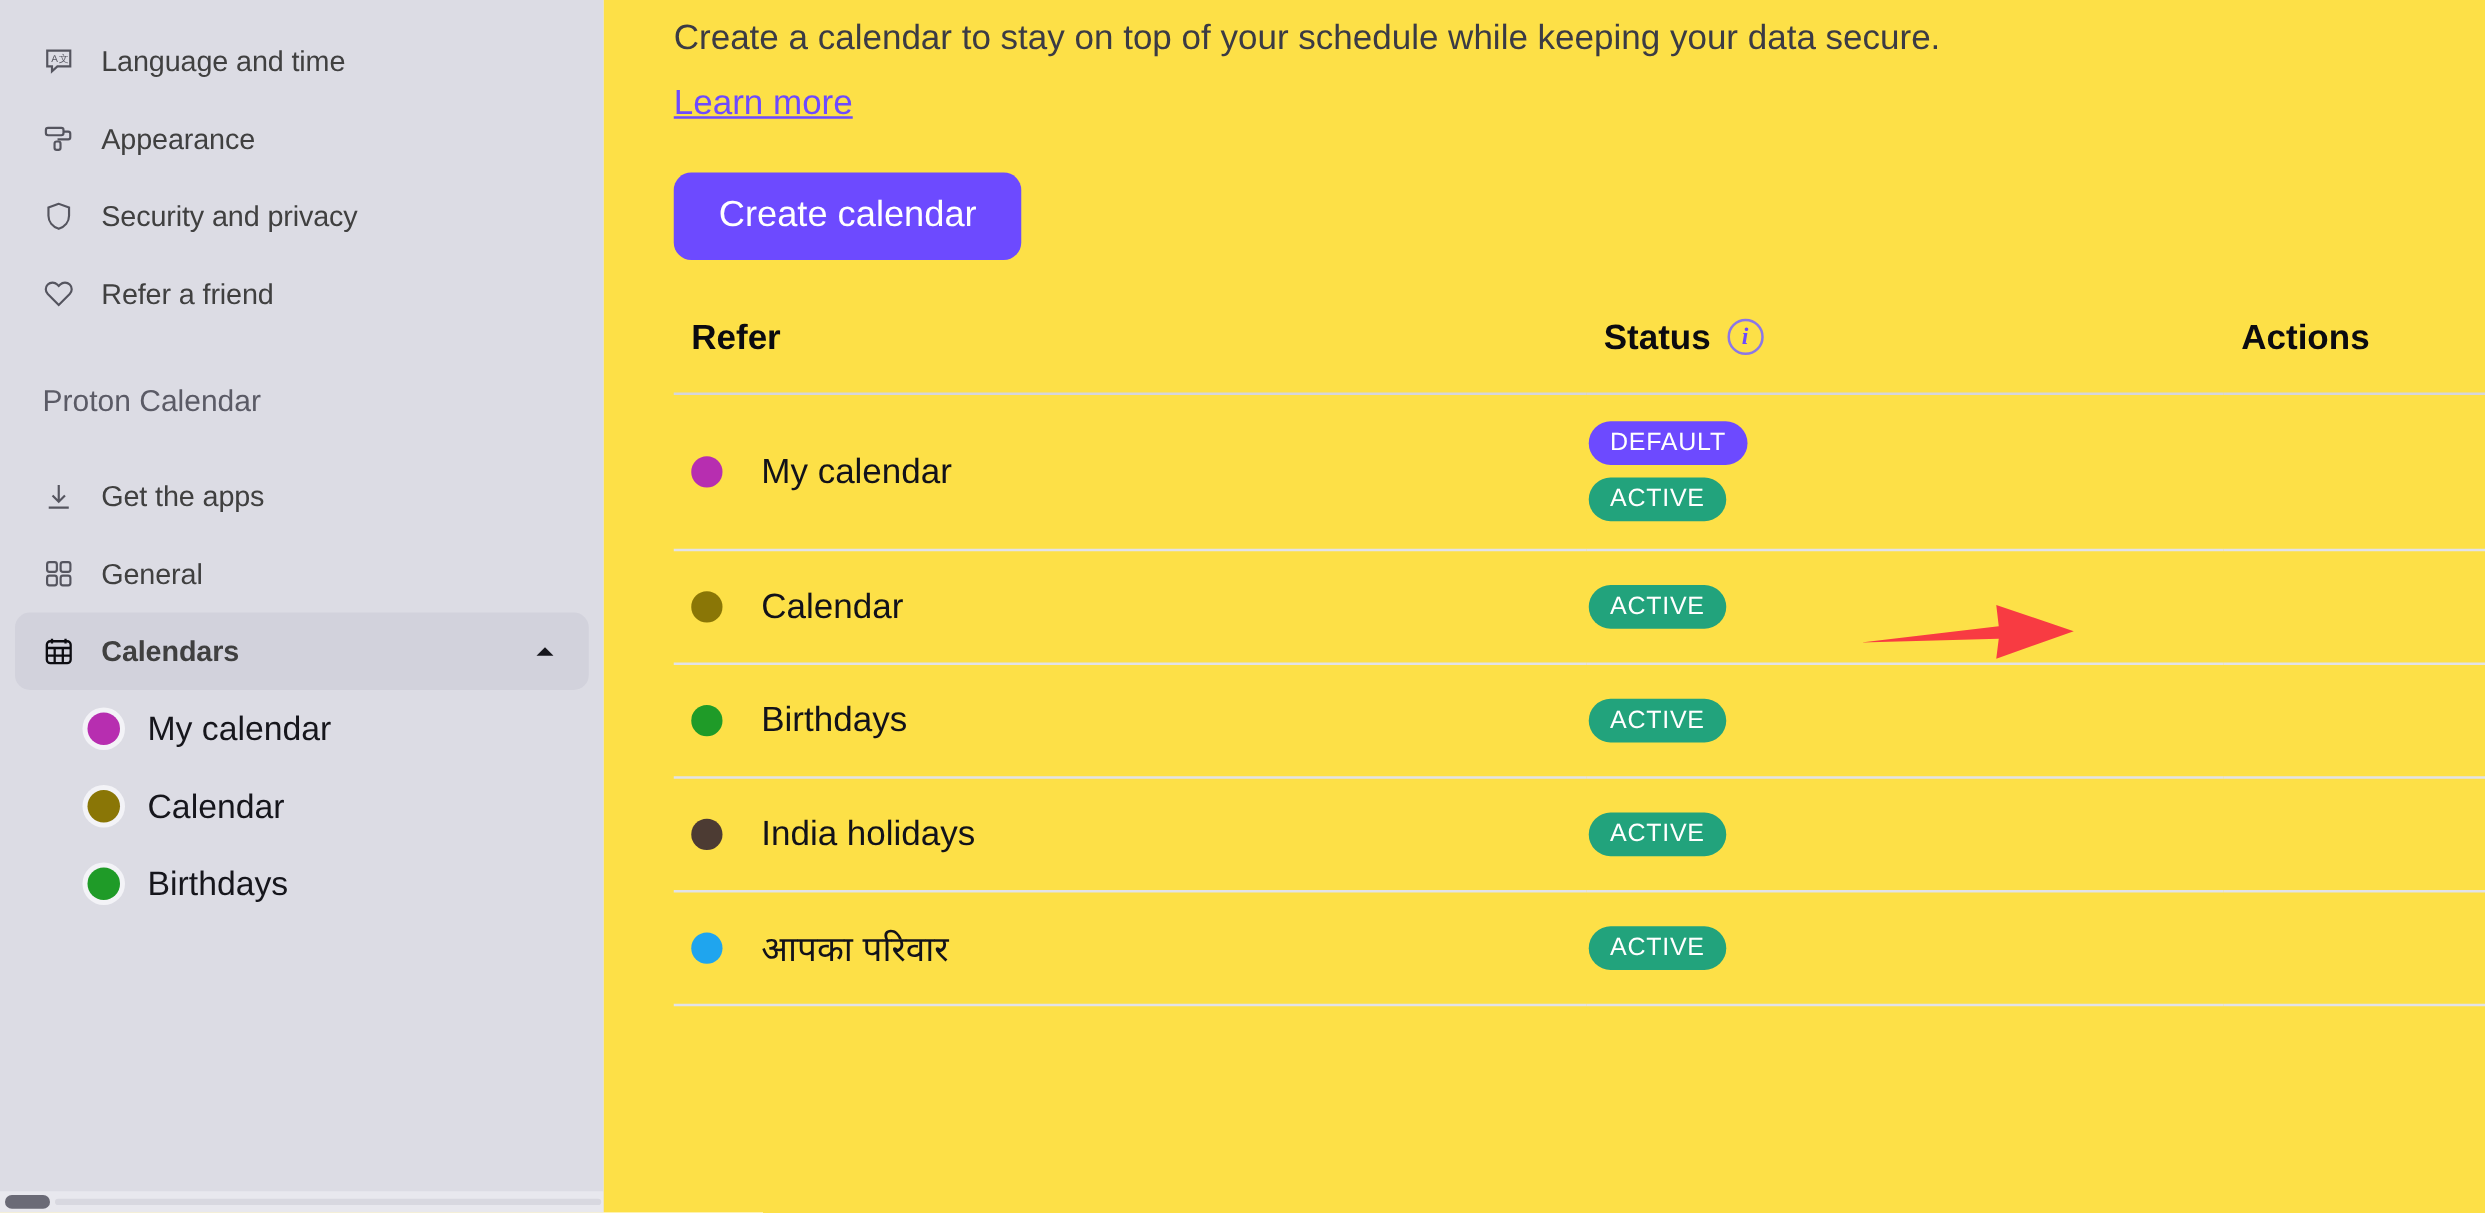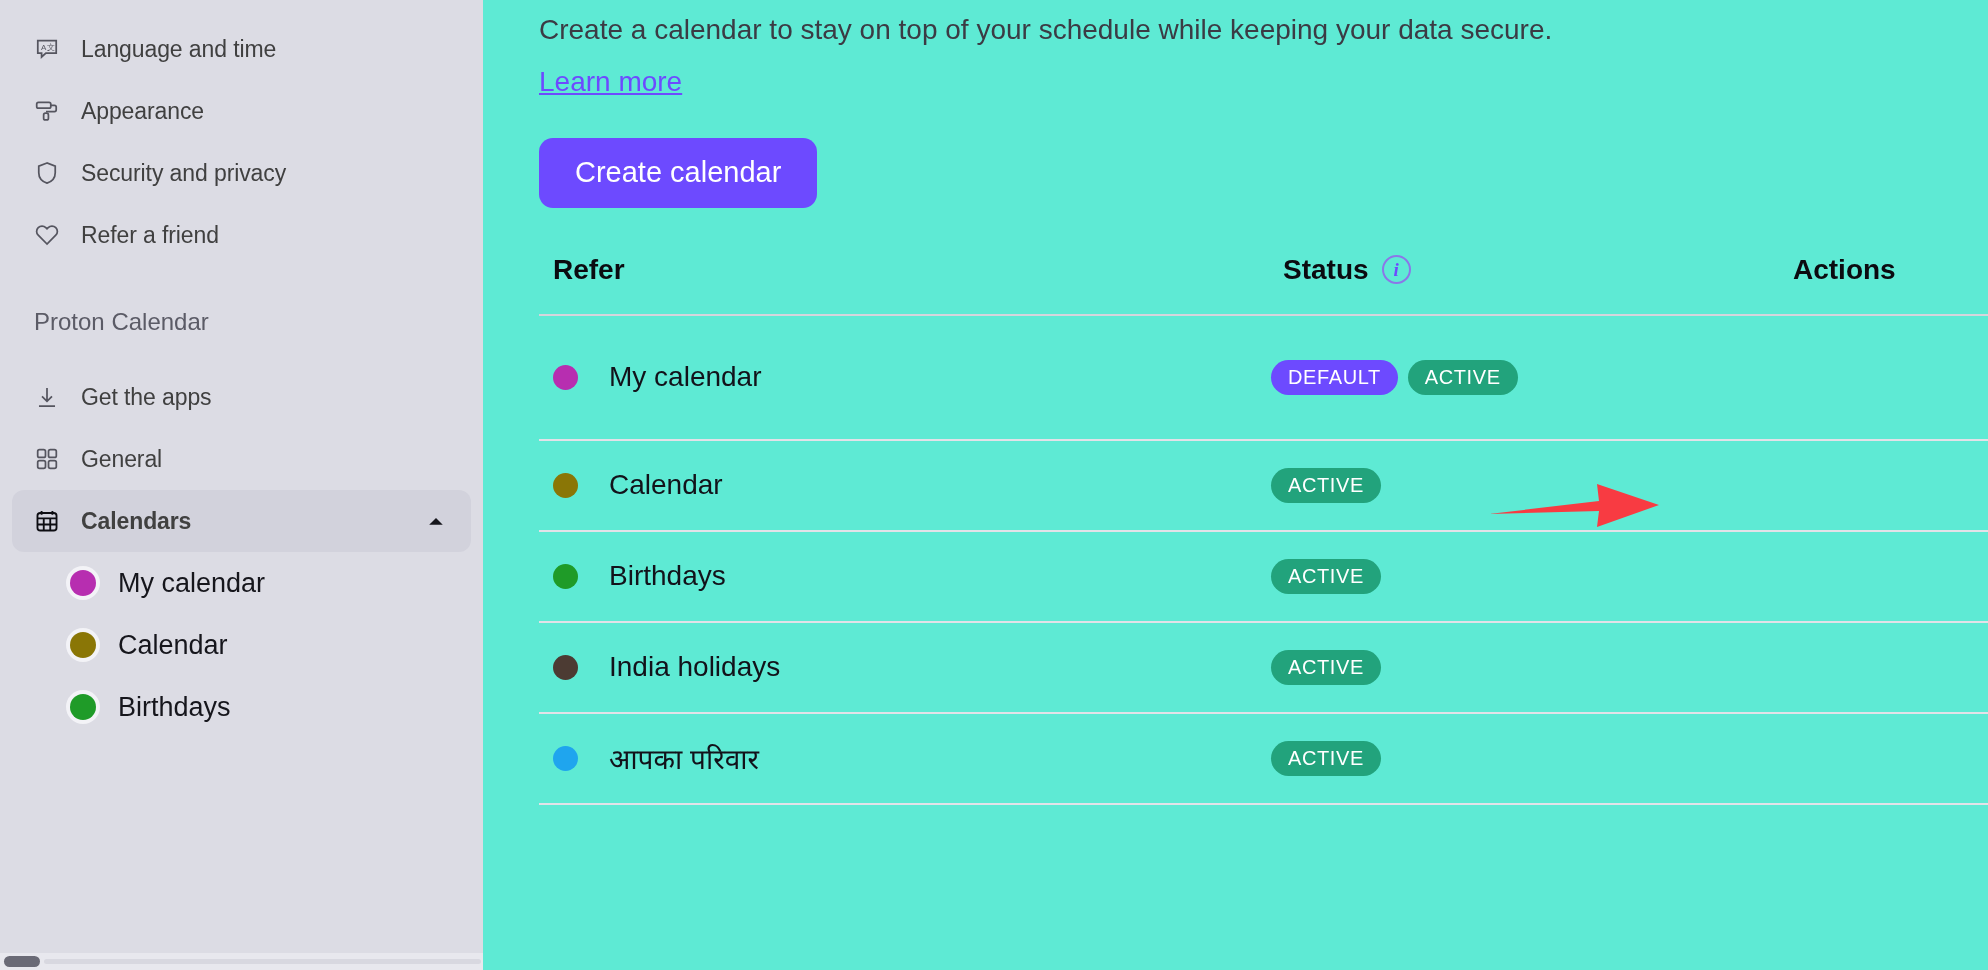--- a/index.html
+++ b/index.html
@@ -132,21 +132,21 @@
     right: 2px;
     height: 5px;
     background: #d8d8e0;
     border-radius: 3px;
   }
 
   
   .main {
     flex: 1 1 auto;
     position: relative;
-    background: #5eead4;
+    background: #fde047;
     padding: 0 0 15px 56px;
     overflow: hidden;
   }
   .intro {
     font-size: 28px;
     color: #3b3b44;
     line-height: 1.42;
     padding-top: 10px;
     white-space: nowrap;
   }
@@ -231,21 +231,21 @@
     height: 25px;
     border-radius: 50%;
     flex: 0 0 25px;
   }
   .row-name {
     font-size: 28px;
     color: #12121a;
   }
   .badges {
     display: flex;
-    flex-direction: row;
+    flex-direction: column;
     align-items: flex-start;
     gap: 10px;
     padding-left: 2px;
   }
   .badge {
     display: inline-block;
     padding: 7px 17px 8px;
     border-radius: 18px;
     color: #fff;
     font-size: 20px;

